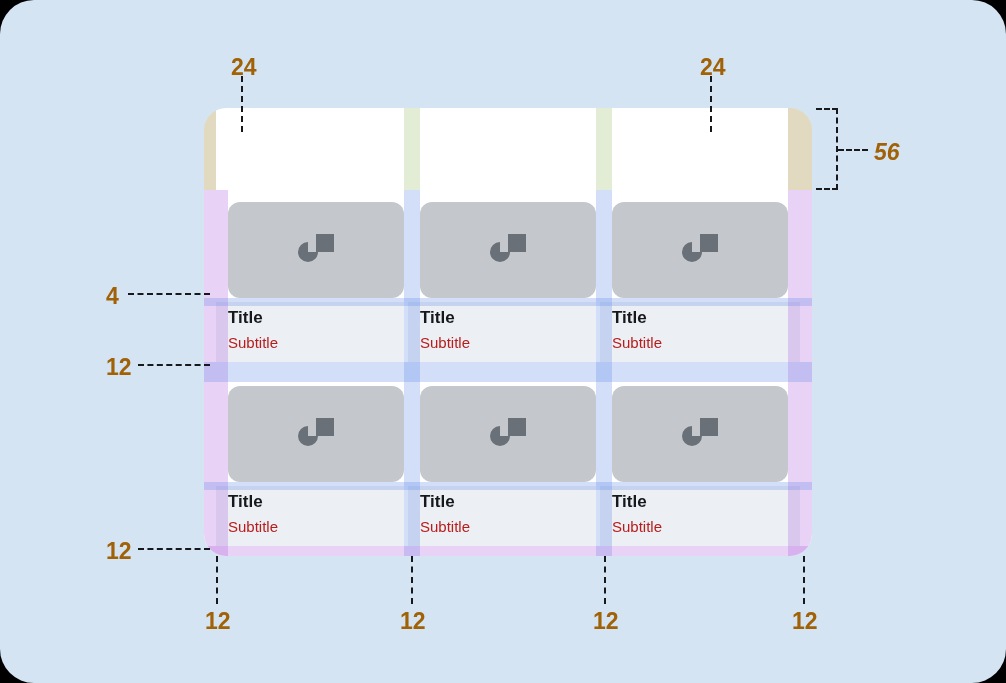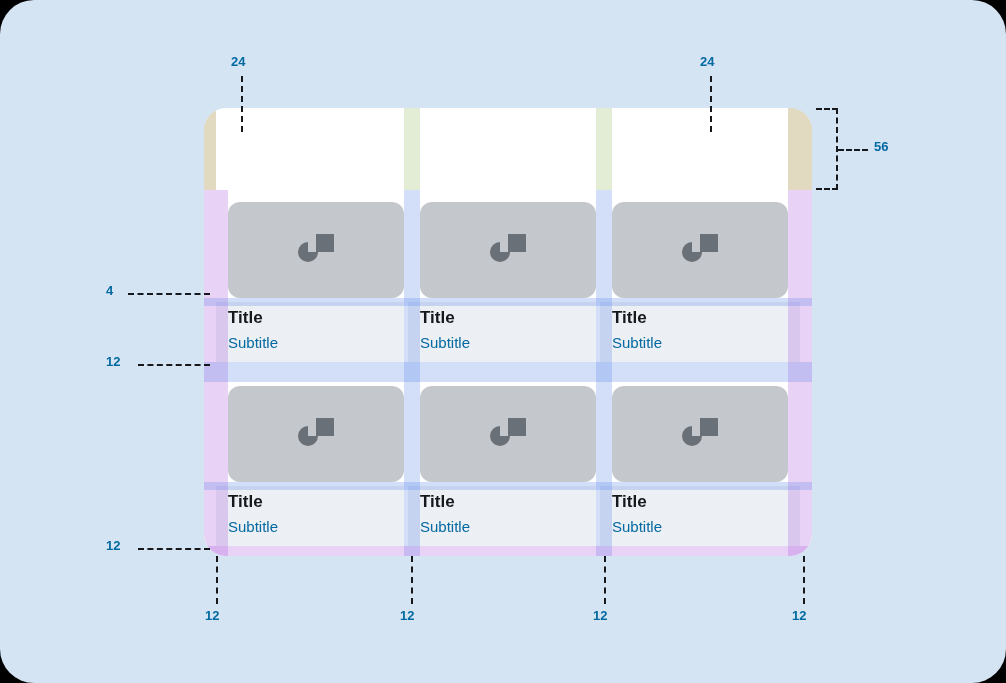--- a/index.html
+++ b/index.html
@@ -112,39 +112,39 @@
     position: absolute;
     font-size: 17px;
     font-weight: bold;
     color: #16181c;
     line-height: 20px;
   }
   .card-sub {
     position: absolute;
     font-size: 15px;
     font-weight: normal;
-    color: #0369a1;
+    color: #b91c1c;
     line-height: 20px;
     text-align: center;
   }
 
   
   .overlay { position: absolute; pointer-events: none; }
 
   .ov-margin  { background: rgba(168, 85, 219, 0.26); }
   .ov-gutter  { background: rgba( 84,130, 230, 0.26); }
   .ov-bargut  { background: rgba( 86,140,  0, 0.17); }
   .ov-barmar  { background: rgba(140,110, 10, 0.26); }
 
   
   .ann-label {
     position: absolute;
-    font-size: 13px;
+    font-size: 23px;
     font-weight: bold;
-    color: #0369a1;
+    color: #a16207;
     white-space: nowrap;
   }
   .dash-h {
     position: absolute;
     height: 0;
     border-top: 2px dashed #16181c;
   }
   .dash-v {
     position: absolute;
     width: 0;
@@ -263,21 +263,21 @@
   </div>
 
   <div class="ann-label" style="left:231px; top:54px;">24</div>
   <div class="dash-v" style="left:241px; top:76px; height:56px;"></div>
 
   <div class="ann-label" style="left:700px; top:54px;">24</div>
   <div class="dash-v" style="left:710px; top:76px; height:56px;"></div>
 
   <div class="bracket56" style="left:816px; top:108px; width:22px; height:82px;"></div>
   <div class="dash-h" style="left:838px; top:149px; width:30px;"></div>
-  <div class="ann-label" style="left:874px; top:139px;">56</div>
+  <div class="ann-label" style="left:874px; top:139px;font-style:italic;">56</div>
 
   <div class="ann-label" style="left:106px; top:283px;">4</div>
   <div class="dash-h" style="left:128px; top:293px; width:82px;"></div>
 
   <div class="ann-label" style="left:106px; top:354px;">12</div>
   <div class="dash-h" style="left:138px; top:364px; width:72px;"></div>
 
   <div class="ann-label" style="left:106px; top:538px;">12</div>
   <div class="dash-h" style="left:138px; top:548px; width:72px;"></div>
 

